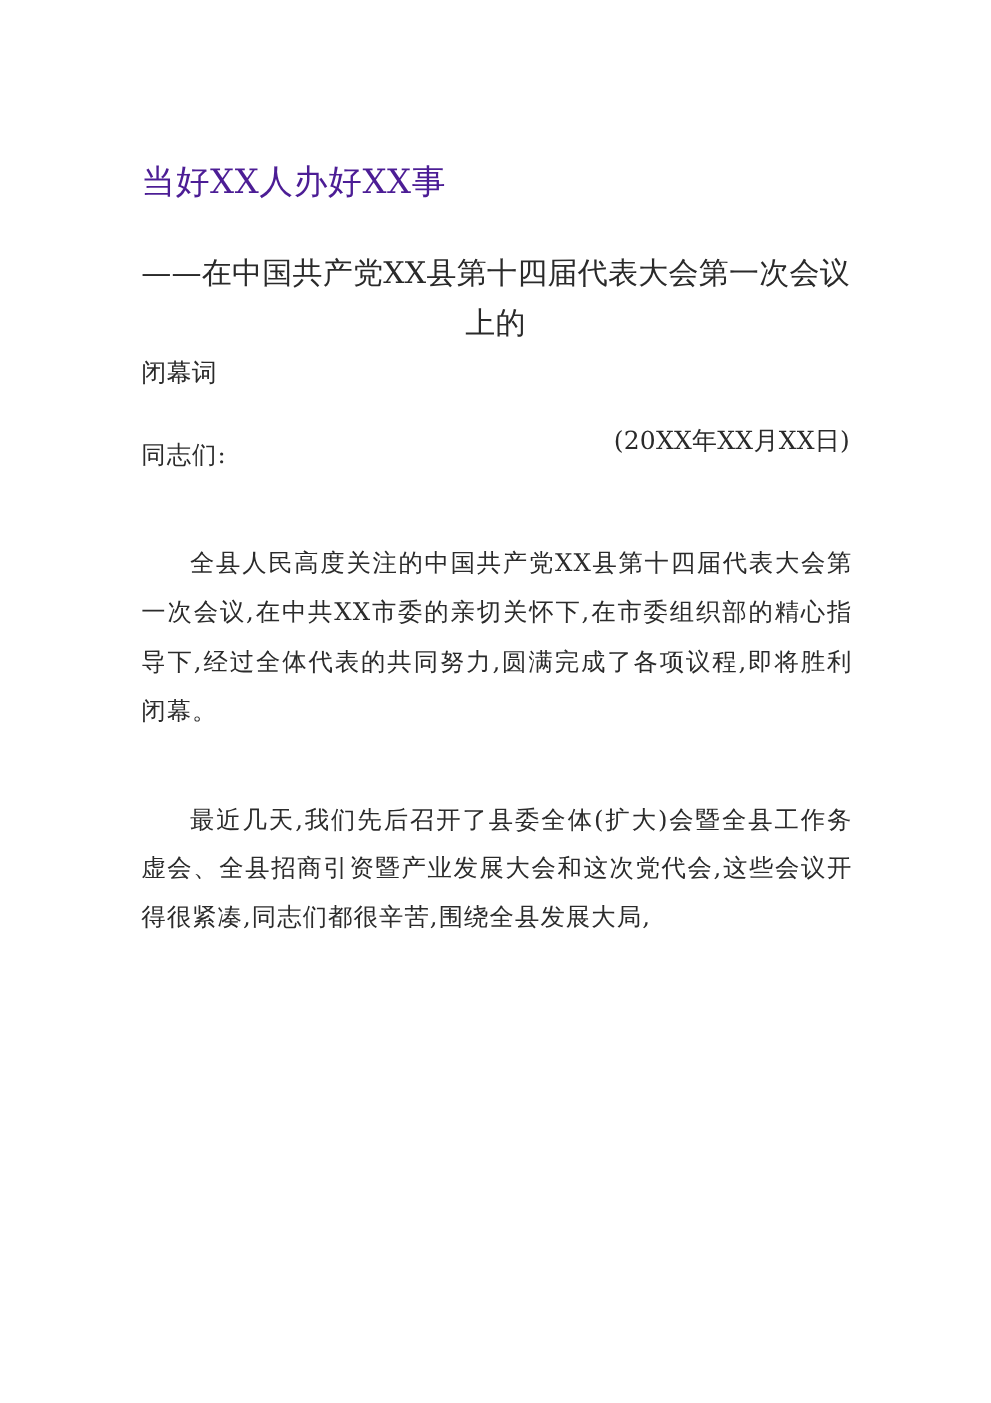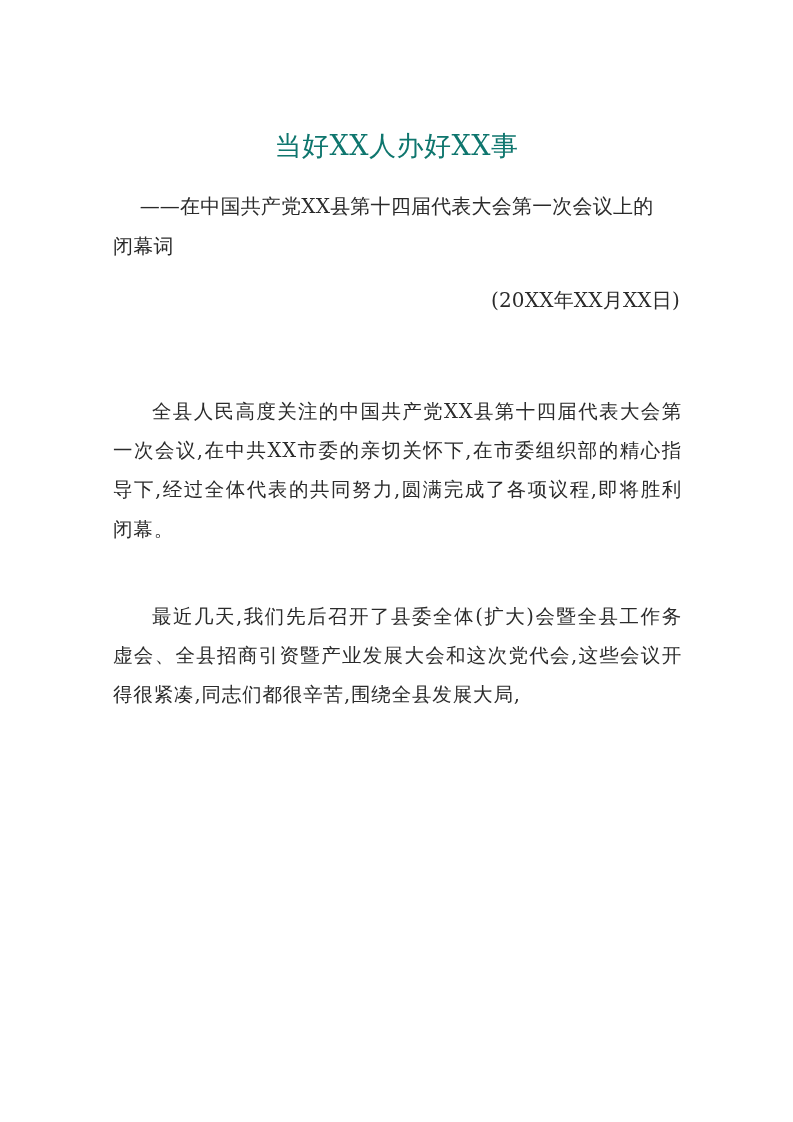--- a/index.html
+++ b/index.html
@@ -27,34 +27,34 @@
     position: absolute;
     left: 113px;
     top: 126px;
     width: 567px;
   }
 
   .doc-title {
     font-family: "DejaVu Serif", "Liberation Serif", serif;
     font-size: 27px;
     line-height: 40px;
-    text-align: center;
-    color: #0f766e;
+    text-align: left;
+    color: #4c1d95;
     letter-spacing: 0.5px;
     white-space: pre-wrap;
   }
 
   .doc-subtitle {
     font-family: "DejaVu Serif", "Liberation Serif", serif;
-    font-size: 20px;
+    font-size: 24px;
     line-height: 40px;
     text-align: center;
     color: #2a2a2a;
     letter-spacing: 0.2px;
-    margin-top: 20px;
+    margin-top: 32px;
     white-space: pre-wrap;
   }
 
   .doc-subtitle-line2 {
     font-family: "DejaVu Serif", "Liberation Serif", serif;
     font-size: 20px;
     line-height: 40px;
     text-align: left;
     color: #2a2a2a;
     letter-spacing: 0.2px;
@@ -109,17 +109,18 @@
 <div id="page">
 
   <div class="title-block">
     <div class="doc-title">当好XX人办好XX事</div>
     <div class="doc-subtitle">——在中国共产党XX县第十四届代表大会第一次会议上的</div>
     <div class="doc-subtitle-line2">闭幕词</div>
     <div class="doc-date">(20XX年XX月XX日)</div>
   </div>
 
   <div class="body-block">
+    <p class="para salutation">同志们:</p>
     <p class="para indent">全县人民高度关注的中国共产党XX县第十四届代表大会第一次会议,在中共XX市委的亲切关怀下,在市委组织部的精心指导下,经过全体代表的共同努力,圆满完成了各项议程,即将胜利闭幕。</p>
     <p class="para indent">最近几天,我们先后召开了县委全体(扩大)会暨全县工作务虚会、全县招商引资暨产业发展大会和这次党代会,这些会议开得很紧凑,同志们都很辛苦,围绕全县发展大局,</p>
   </div>
 
 </div>
 
 </body></html>

